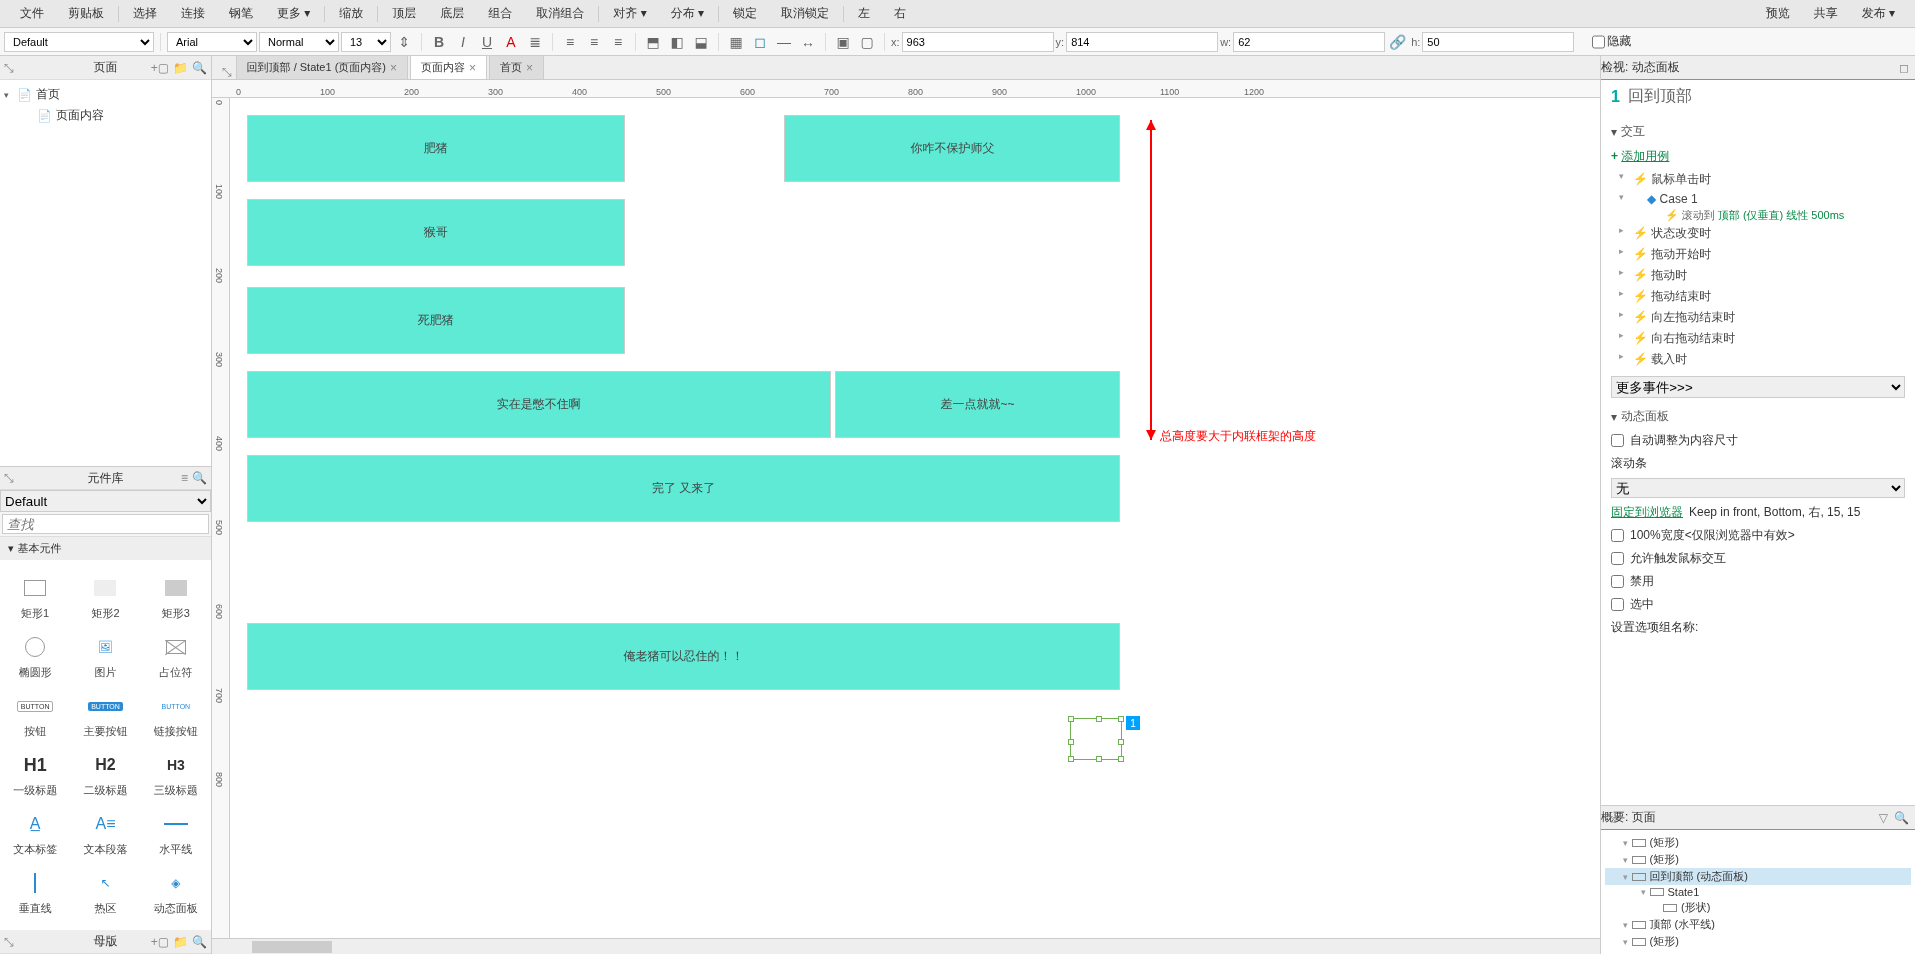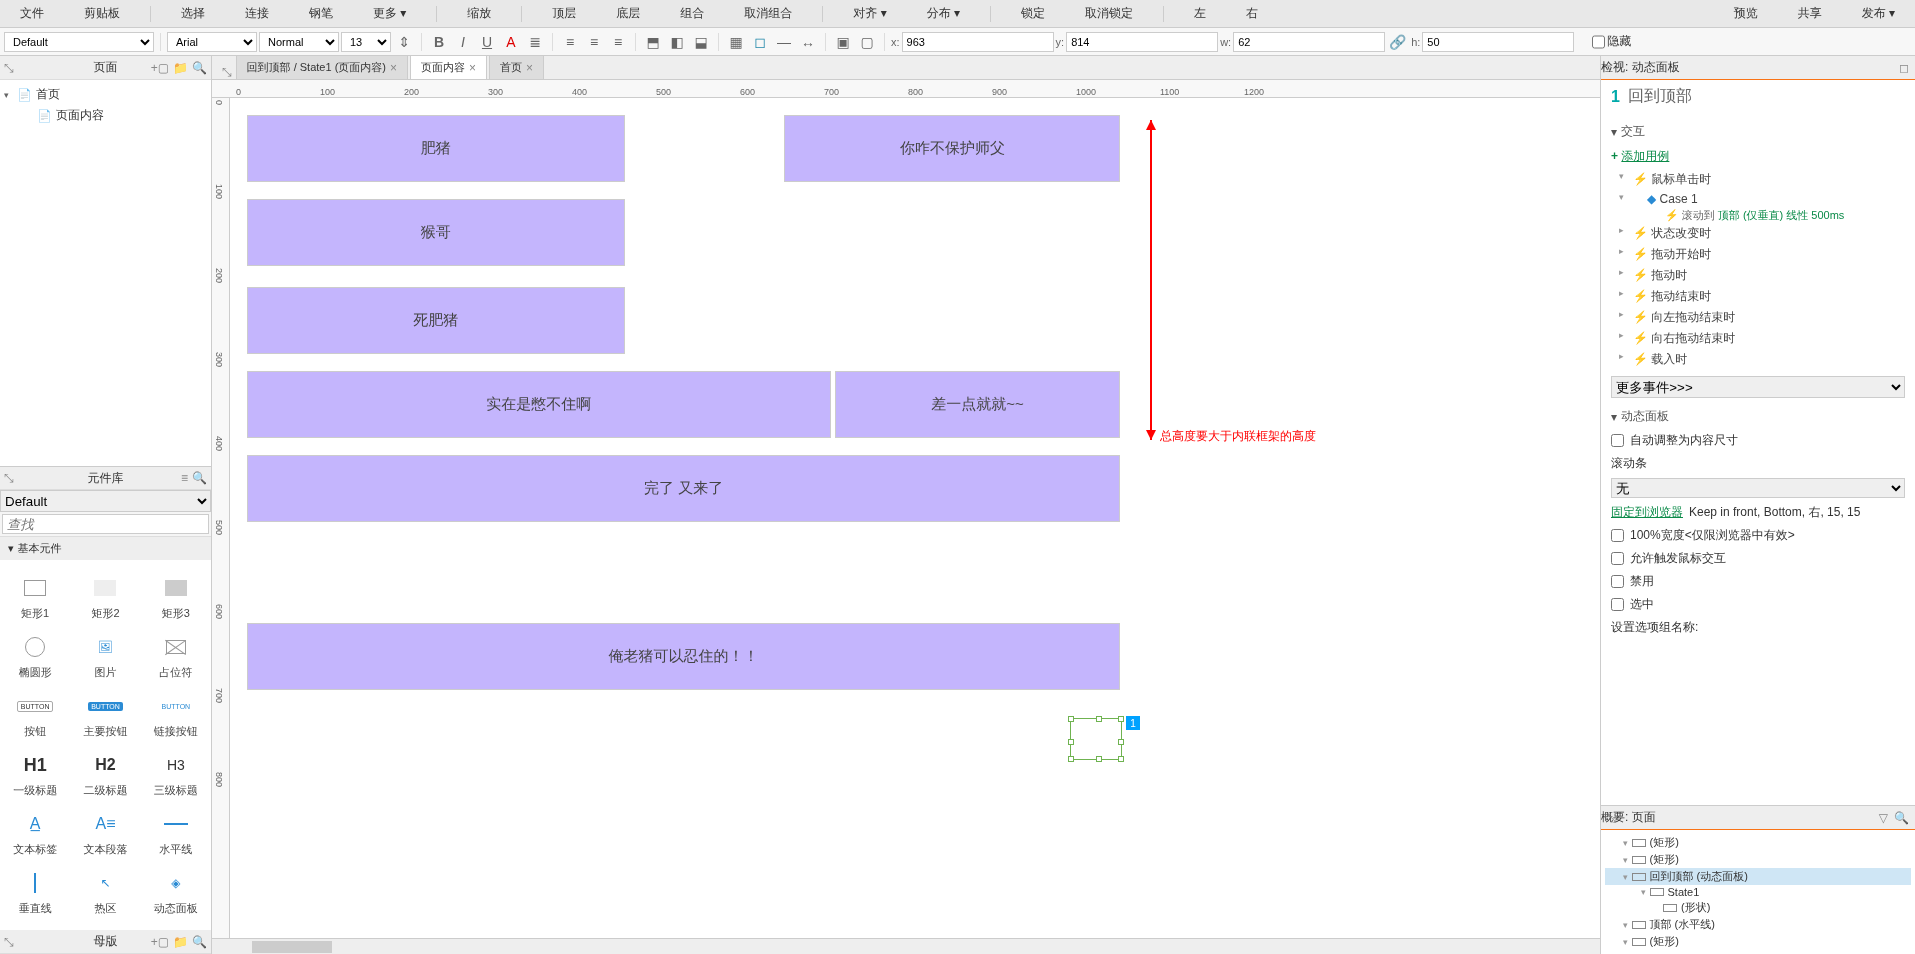--- a/index.html
+++ b/index.html
@@ -1,17 +1,17 @@
 <!DOCTYPE html>
 <html><head>
 <meta charset="utf-8">
 <style>
 * { box-sizing: border-box; margin: 0; padding: 0; font-family: "Microsoft YaHei", Arial, sans-serif; }
 body { background: #f0f0f0; font-size: 12px; color: #333; overflow: hidden; height: 954px; width: 1915px; }
-.menubar { height: 28px; background: #e8e8e8; border-bottom: 1px solid #ccc; display: flex; align-items: center; padding: 0 10px; gap: 20px; }
+.menubar { height: 28px; background: #e8e8e8; border-bottom: 1px solid #ccc; display: flex; align-items: center; padding: 0 10px; gap: 4px; }
 .menubar .mitem { padding: 4px 10px; cursor: pointer; font-size: 12px; }
 .menubar .spacer { flex: 1; }
 .menubar .sep { width: 1px; height: 16px; background: #ccc; }
 .toolbar { height: 28px; background: #f7f7f7; border-bottom: 1px solid #ccc; display: flex; align-items: center; padding: 0 4px; gap: 2px; }
 .toolbar select, .toolbar input { height: 20px; border: 1px solid #ccc; font-size: 11px; padding: 0 4px; background: #fff; }
 .toolbar .tbtn { width: 22px; height: 22px; display: flex; align-items: center; justify-content: center; cursor: pointer; color: #666; font-size: 14px; }
 .toolbar .tsep { width: 1px; height: 18px; background: #ddd; margin: 0 4px; }
 .toolbar .coord { font-size: 11px; color: #666; }
 .main { display: flex; height: calc(100% - 56px); }
 .leftpanel { width: 212px; background: #f5f5f5; display: flex; flex-direction: column; border-right: 1px solid #ccc; }
@@ -34,21 +34,21 @@
 .tab { padding: 4px 10px; background: #ddd; border: 1px solid #ccc; border-bottom: none; font-size: 11px; margin-right: 2px; cursor: pointer; display:flex; align-items:center; gap:4px; }
 .tab.active { background: #fff; }
 .tab .close { color:#888; font-size:12px; }
 .ruler-h { height: 18px; background: #f8f8f8; border-bottom: 1px solid #ccc; position: relative; font-size: 9px; color: #666; display:flex; align-items:flex-end; padding-left:22px; }
 .ruler-h span { position:absolute; bottom:0; }
 .workarea { flex: 1; position: relative; overflow: hidden; background:#fff; }
 .ruler-v { width: 18px; background: #f8f8f8; border-right: 1px solid #ccc; position:absolute; left:0; top:0; bottom:0; font-size:9px; color:#666; }
 .ruler-v span { position:absolute; left:2px; writing-mode: vertical-rl; text-orientation: mixed; }
 .canvas { position:absolute; left:18px; right:0; top:0; bottom:0; overflow:auto; background:#fff; }
 .surface { width:1300px; height:850px; position:relative; padding:0px 10px; }
-.rect { position:absolute; background:#c4b5fd; border:1px solid #ccc; display:flex; align-items:center; justify-content:center; font-size:15px; color:#444; }
+.rect { position:absolute; background:#5eead4; border:1px solid #ccc; display:flex; align-items:center; justify-content:center; font-size:12px; color:#444; }
 .arrow-ann { position:absolute; width:2px; background:red; }
 .arrow-ann::before, .arrow-ann::after { content:''; position:absolute; left:-4px; border:5px solid transparent; }
 .arrow-ann::before { top:0; border-bottom:10px solid red; border-top:none; }
 .arrow-ann::after { bottom:0; border-top:10px solid red; border-bottom:none; }
 .ann-text { position:absolute; color:red; font-size:12px; }
 .sel-handles { position:absolute; border:1px solid #6fb350; }
 .sel-handles .h { width:6px; height:6px; background:#fff; border:1px solid #6fb350; position:absolute; }
 .footnote { position:absolute; width:14px; height:14px; background:#00a2ff; color:#fff; font-size:10px; display:flex; align-items:center; justify-content:center; }
 .rightpanel { width: 315px; background:#f5f5f5; border-left:1px solid #ccc; display:flex; flex-direction:column; overflow:hidden; }
 .inspect-head { height:24px; background:#eee; border-bottom:1px solid #f97316; display:flex; align-items:center; justify-content:flex-start; font-size:12px; position:relative; }
@@ -263,21 +263,21 @@
         </div>
       <div class="libcell">
           <span class="shape" style="font-weight:bold;font-size:18px">H1</span>
           <span class="label">一级标题</span>
         </div>
       <div class="libcell">
           <span class="shape" style="font-weight:bold;font-size:16px">H2</span>
           <span class="label">二级标题</span>
         </div>
       <div class="libcell">
-          <span class="shape" style="font-weight:normal;font-size:14px">H3</span>
+          <span class="shape" style="font-weight:bold;font-size:14px">H3</span>
           <span class="label">三级标题</span>
         </div>
       <div class="libcell">
           <span class="shape" style="color:#2a8bd4;font-size:16px;text-decoration:underline">A̲</span>
           <span class="label">文本标签</span>
         </div>
       <div class="libcell">
           <span class="shape" style="color:#2a8bd4;font-size:16px">A≡</span>
           <span class="label">文本段落</span>
         </div>

